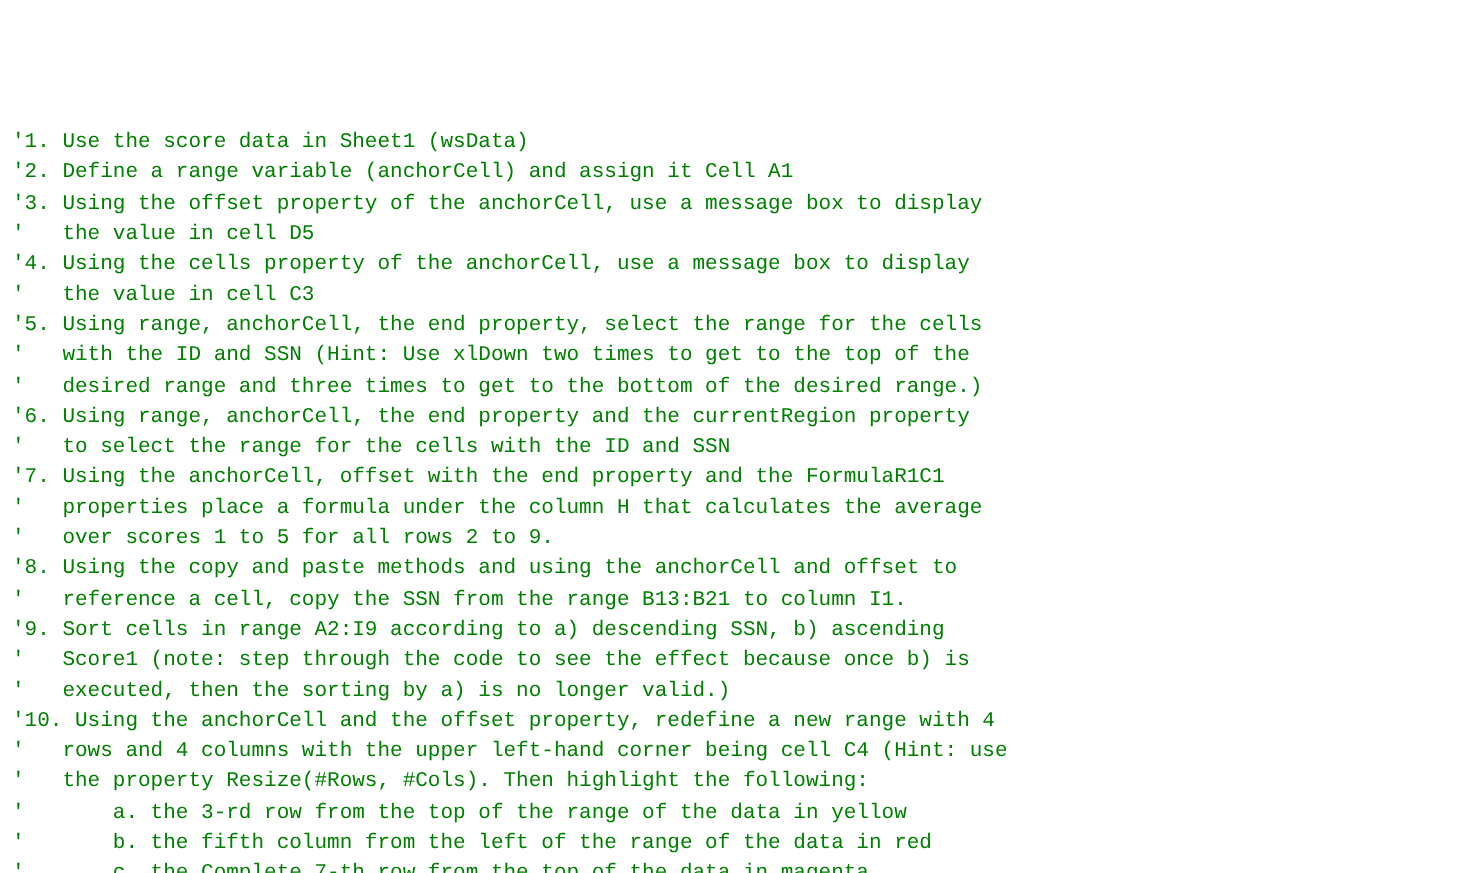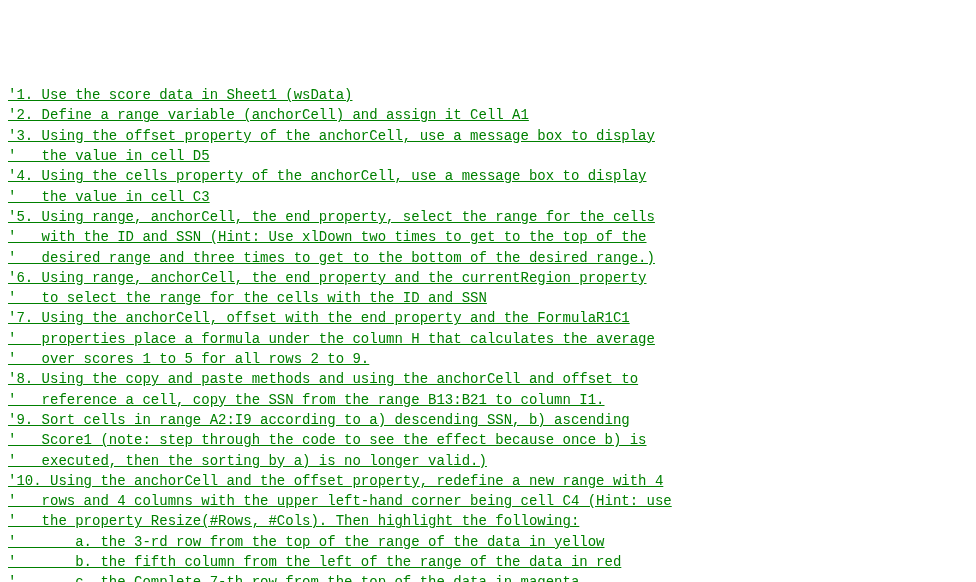--- a/index.html
+++ b/index.html
@@ -11,21 +11,20 @@
       font-family: 'Courier New', Courier, monospace;
       font-size: 14px;
       line-height: 1.45;
       color: #008000;
       background: #ffffff;
       padding: 4px 8px;
       white-space: pre;
     }
     .code-line {
       display: block;
-      text-decoration: underline;
     }
   </style>
 </head>
 <body>
 
 
 
 <div id="code-container"><span class="code-line">'1. Use the score data in Sheet1 (wsData)</span><span class="code-line">'2. Define a range variable (anchorCell) and assign it Cell A1</span><span class="code-line">'3. Using the offset property of the anchorCell, use a message box to display</span><span class="code-line">'   the value in cell D5</span><span class="code-line">'4. Using the cells property of the anchorCell, use a message box to display</span><span class="code-line">'   the value in cell C3</span><span class="code-line">'5. Using range, anchorCell, the end property, select the range for the cells</span><span class="code-line">'   with the ID and SSN (Hint: Use xlDown two times to get to the top of the</span><span class="code-line">'   desired range and three times to get to the bottom of the desired range.)</span><span class="code-line">'6. Using range, anchorCell, the end property and the currentRegion property</span><span class="code-line">'   to select the range for the cells with the ID and SSN</span><span class="code-line">'7. Using the anchorCell, offset with the end property and the FormulaR1C1</span><span class="code-line">'   properties place a formula under the column H that calculates the average</span><span class="code-line">'   over scores 1 to 5 for all rows 2 to 9.</span><span class="code-line">'8. Using the copy and paste methods and using the anchorCell and offset to</span><span class="code-line">'   reference a cell, copy the SSN from the range B13:B21 to column I1.</span><span class="code-line">'9. Sort cells in range A2:I9 according to a) descending SSN, b) ascending</span><span class="code-line">'   Score1 (note: step through the code to see the effect because once b) is</span><span class="code-line">'   executed, then the sorting by a) is no longer valid.)</span><span class="code-line">'10. Using the anchorCell and the offset property, redefine a new range with 4</span><span class="code-line">'   rows and 4 columns with the upper left-hand corner being cell C4 (Hint: use</span><span class="code-line">'   the property Resize(#Rows, #Cols). Then highlight the following:</span><span class="code-line">'       a. the 3-rd row from the top of the range of the data in yellow</span><span class="code-line">'       b. the fifth column from the left of the range of the data in red</span><span class="code-line">'       c. the Complete 7-th row from the top of the data in magenta</span></div>
 
 

